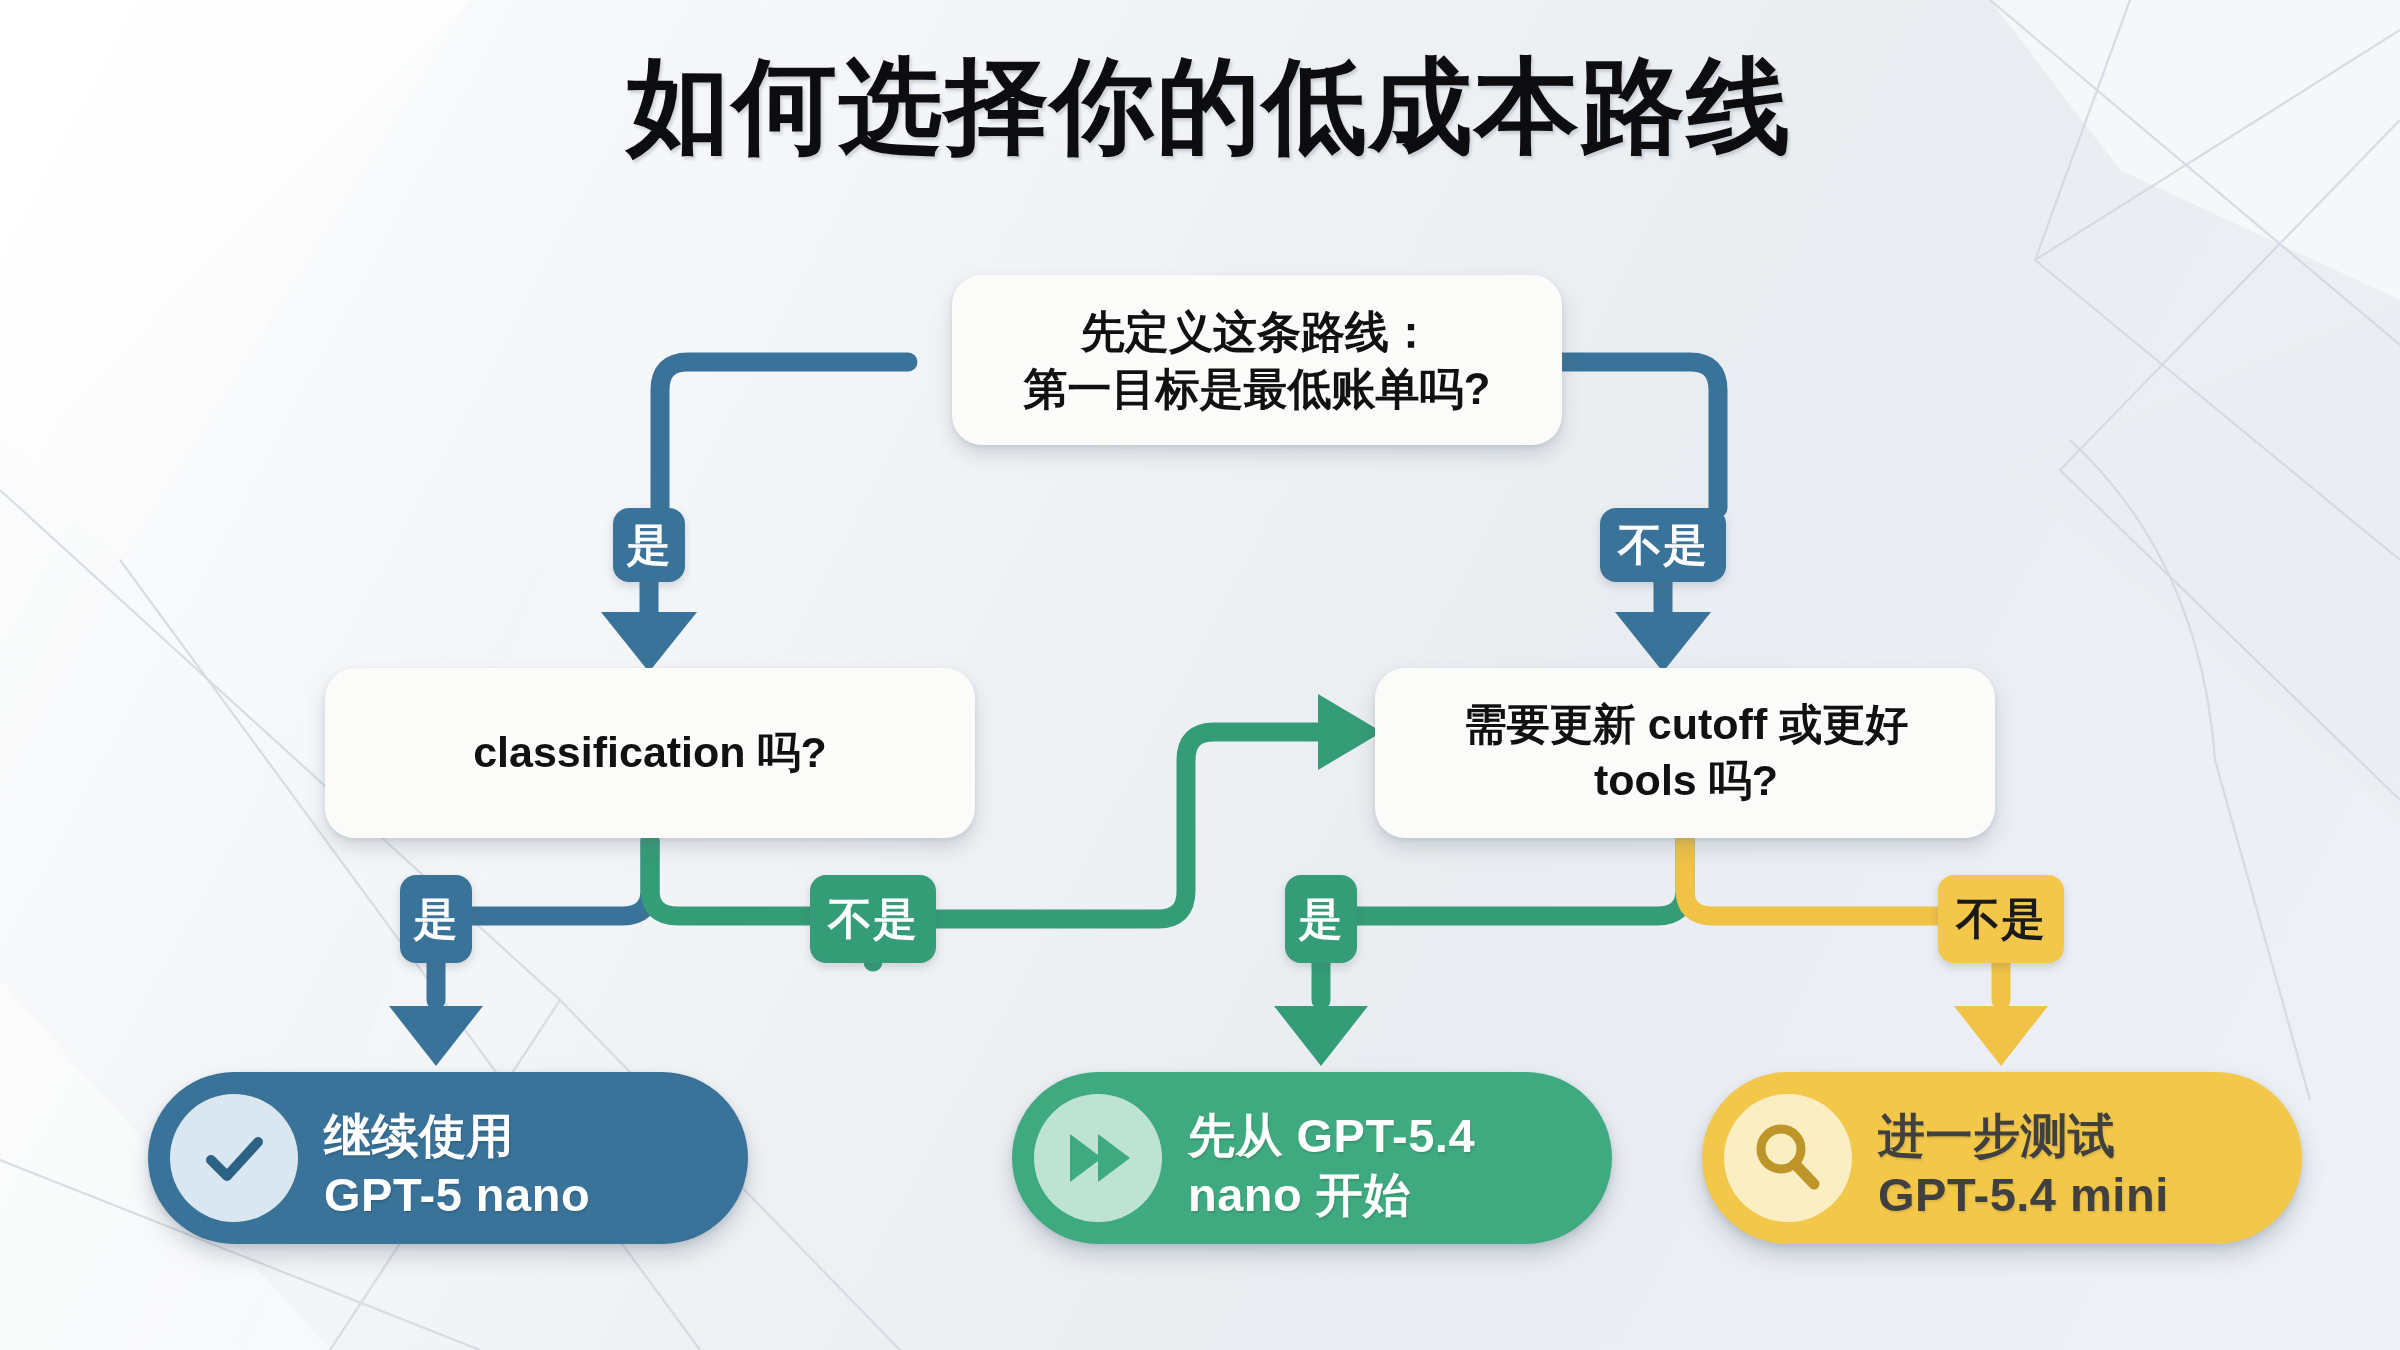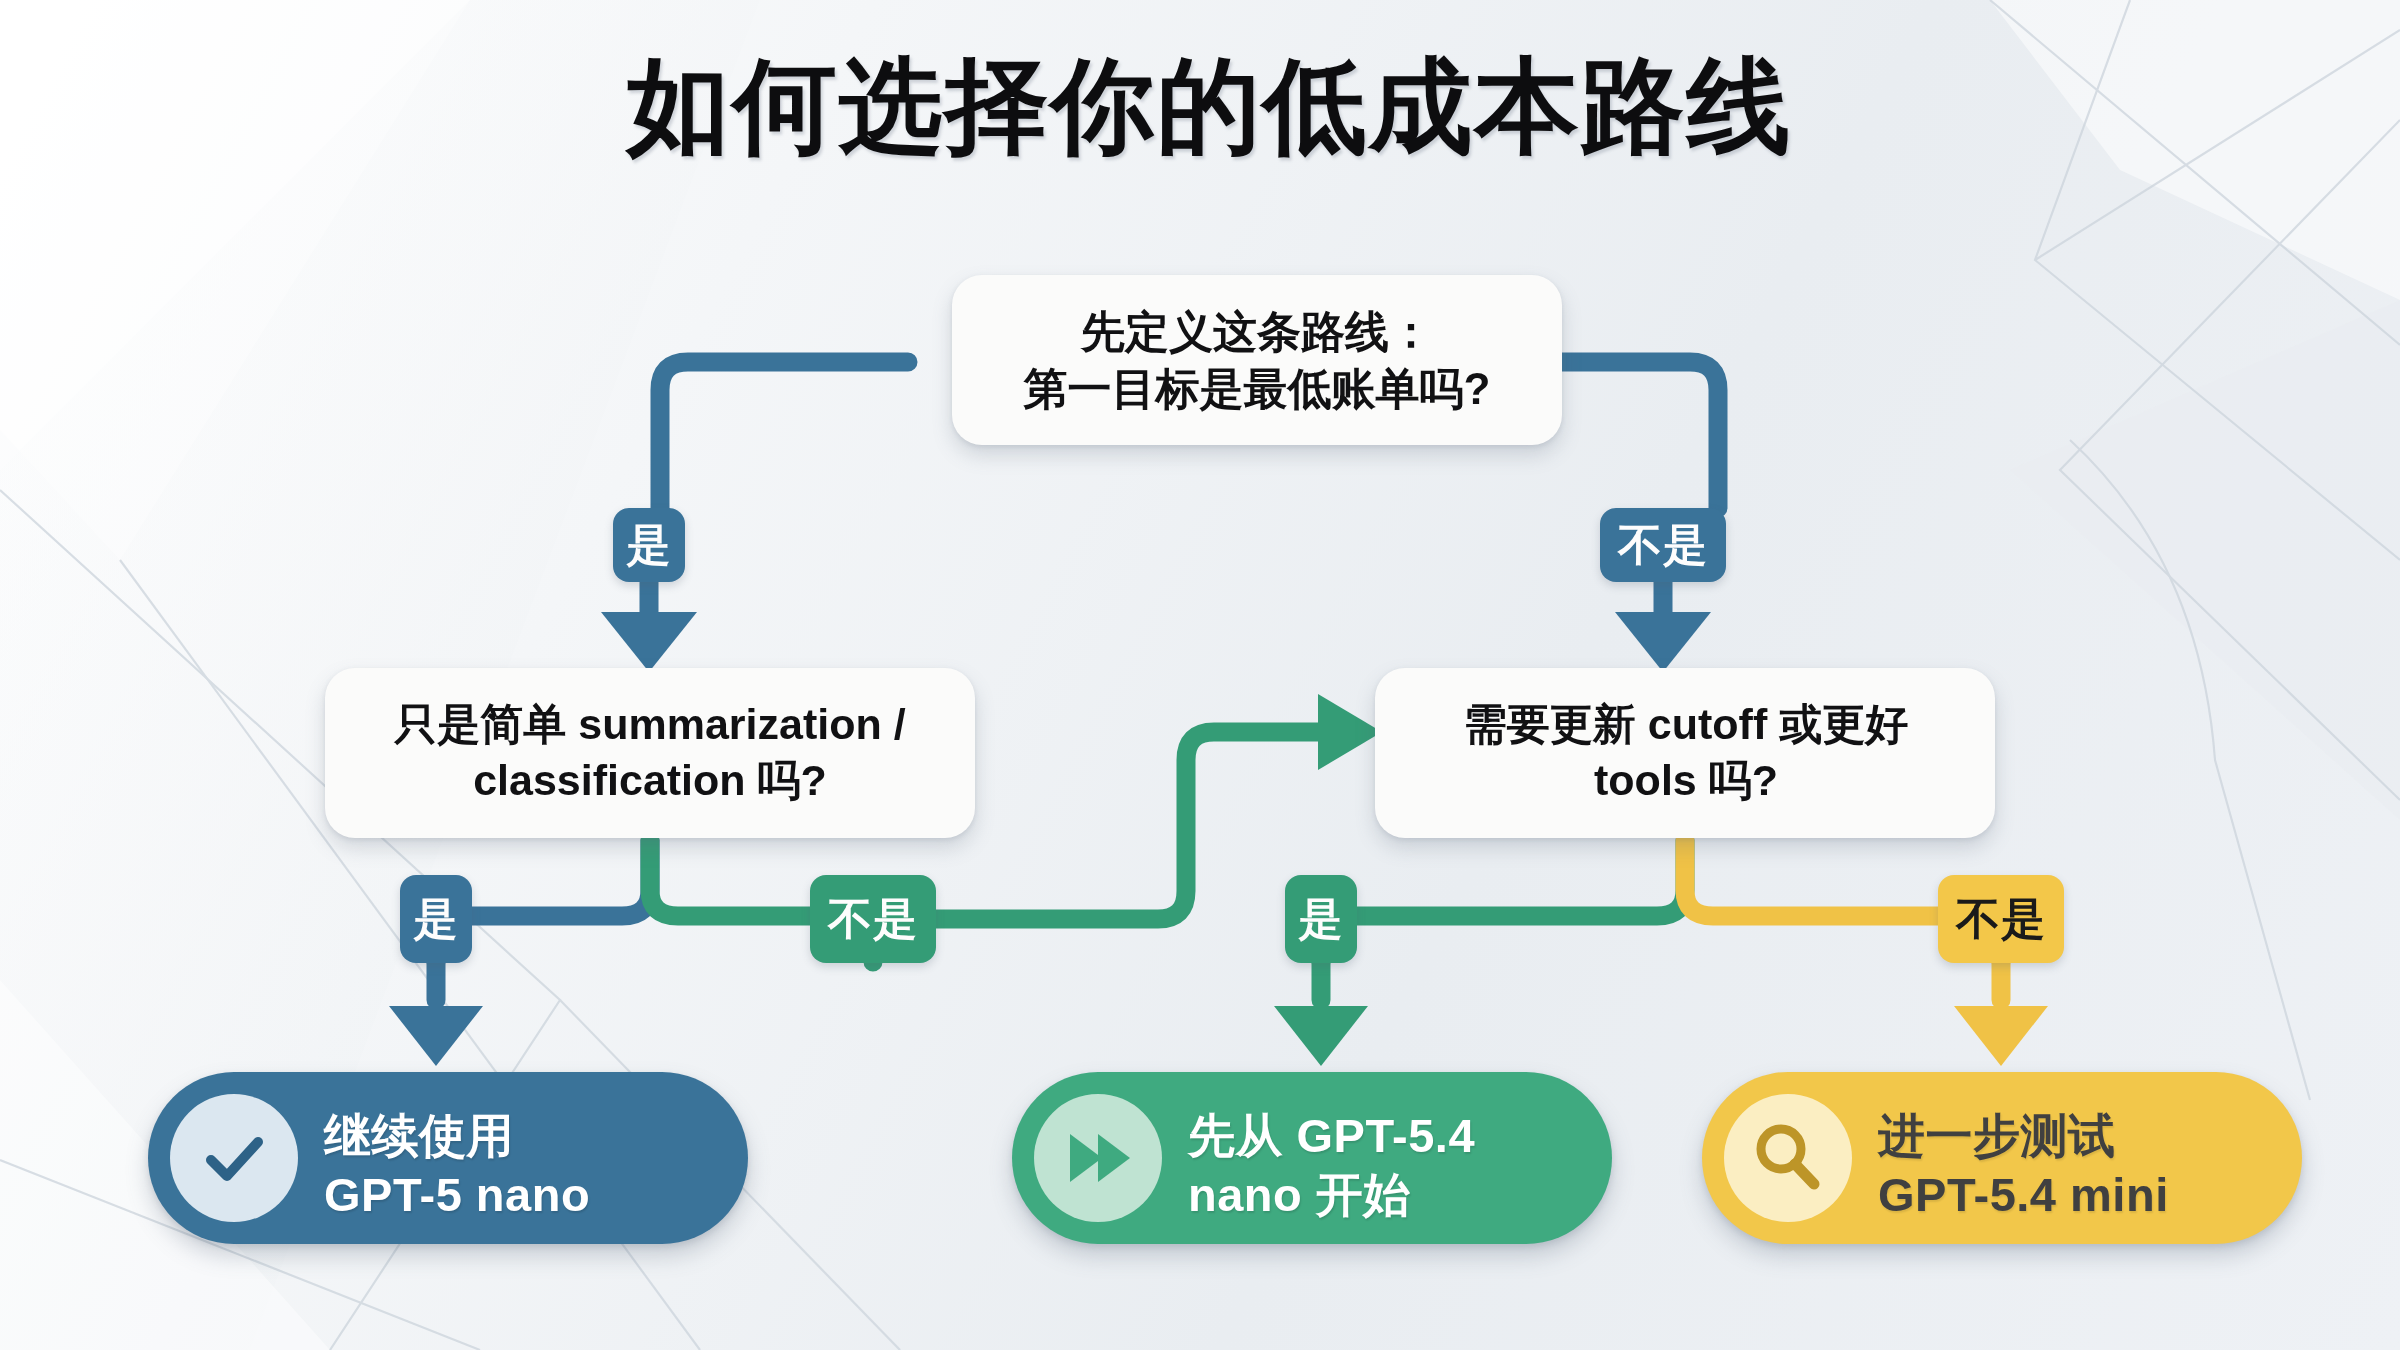--- a/index.html
+++ b/index.html
@@ -270,21 +270,20 @@
 
   <div class="decision" id="box-root">
     <div>
       <span>先定义这条路线：</span>
       <span class="line2">第一目标是最低账单吗?</span>
     </div>
   </div>
 
   <div class="decision" id="box-left">
     <div>
-      <span>只是简单 summarization /</span>
       <span class="line2">classification 吗?</span>
     </div>
   </div>
 
   <div class="decision" id="box-right">
     <div>
       <span>需要更新 cutoff 或更好</span>
       <span class="line2">tools 吗?</span>
     </div>
   </div>

